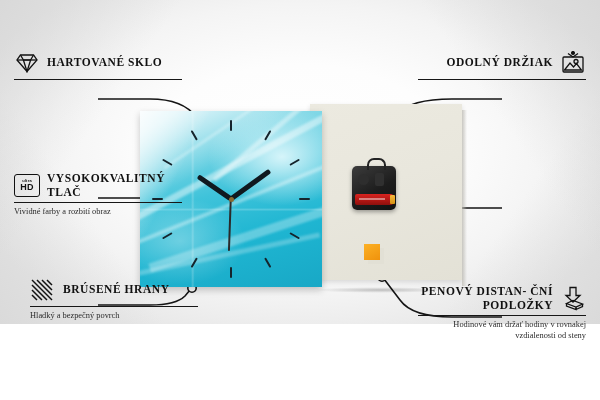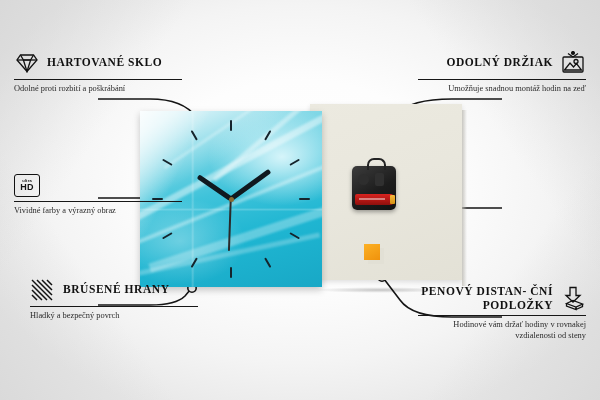--- a/index.html
+++ b/index.html
@@ -2,21 +2,21 @@
 <html><head>
 <meta charset="utf-8">
 <style>
   html,body{margin:0;padding:0;}
   body{
     width:600px;height:400px;overflow:hidden;
     font-family:"Liberation Serif",serif;
     background:#ffffff;
   }
   #stage{
-    position:relative;width:600px;height:400px;
+    position:relative;width:600px;height:324px;
     background:
       radial-gradient(ellipse 58% 62% at 50% 46%, #ffffff 0%, #fdfdfd 42%, #f4f4f4 72%, #e7e7e7 100%);
   }
   
   #stage::before{
     content:"";position:absolute;inset:0;pointer-events:none;
     background:
       linear-gradient(125deg, rgba(205,205,205,.55) 0%, rgba(205,205,205,0) 22%),
       linear-gradient(235deg, rgba(205,205,205,.55) 0%, rgba(205,205,205,0) 22%),
       linear-gradient(55deg,  rgba(205,205,205,.50) 0%, rgba(205,205,205,0) 20%),
@@ -202,36 +202,35 @@
           <path d="M2,7 L12,18.5 L22,7 L18.5,2 L5.5,2 Z"></path>
               <path d="M2,7 H22"></path>
           <path d="M5.5,2 L8.4,7 L12,18.5 L15.6,7 L18.5,2"></path>
               <path d="M8.4,7 H15.6"></path>
             </g>
           </svg>
       </span>
       <span class="title">HARTOVANÉ SKLO</span>
     </div>
     <div class="rule"></div>
-    <div class="desc">Odolné proti rozbití
-a poškrábání</div>
   </div>
 
   <div class="feat left" id="f2">
     <div class="head">
       <span class="ico">
         <span class="hdbox">
           <span class="u">ultra</span>
           <span class="h">HD</span>
         </span>
       </span>
+      <span class="title">VYSOKOKVALITNÝ TLAČ</span>
     </div>
     <div class="rule"></div>
     <div class="desc">Vividné farby
-a výrazný obraz</div>
+a rozbití obraz</div>
   </div>
 
   <div class="feat left" id="f3">
     <div class="head">
       <span class="ico">
         <svg width="24" height="22" viewBox="0 0 24 22">
             <g stroke="#111" stroke-width="1.5">
           <path d="M1,1 L21,21"></path>
               <path d="M6,1 L21,16"></path>
               <path d="M11,1 L21,11"></path>
@@ -257,22 +256,20 @@
           <path d="M13,6 L8,2.5 M13,6 L18,2.5"></path>
               <circle cx="13" cy="2" r="1.4" fill="#111"></circle>
           <path d="M4.5,19 L10,12 L13.5,16 L16.5,12.5 L21.5,19 Z"></path>
           <circle cx="16" cy="10.5" r="2"></circle>
             </g>
           </svg>
       </span>
       <span class="title">ODOLNÝ DRŽIAK</span>
     </div>
     <div class="rule"></div>
-    <div class="desc">Umožňuje snadnou
-montáž hodin na zeď</div>
   </div>
 
 
   <div class="feat right" id="f6">
     <div class="head">
       <span class="ico">
         <svg width="26" height="26" viewBox="0 0 26 26">
             <g fill="none" stroke="#111" stroke-width="1.3">
           <path d="M10,1.5 h6 v8 h4 L13,16 L6,9.5 h4 Z"></path>
           <path d="M6.5,17.5 L13,14.5 L22.5,18 L16,21 Z"></path>

